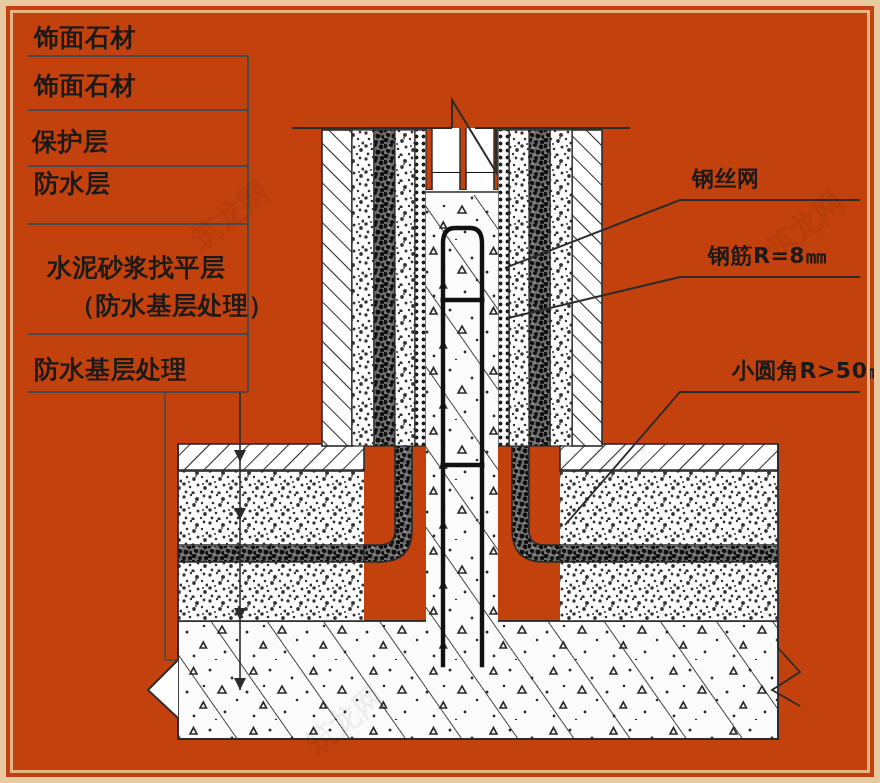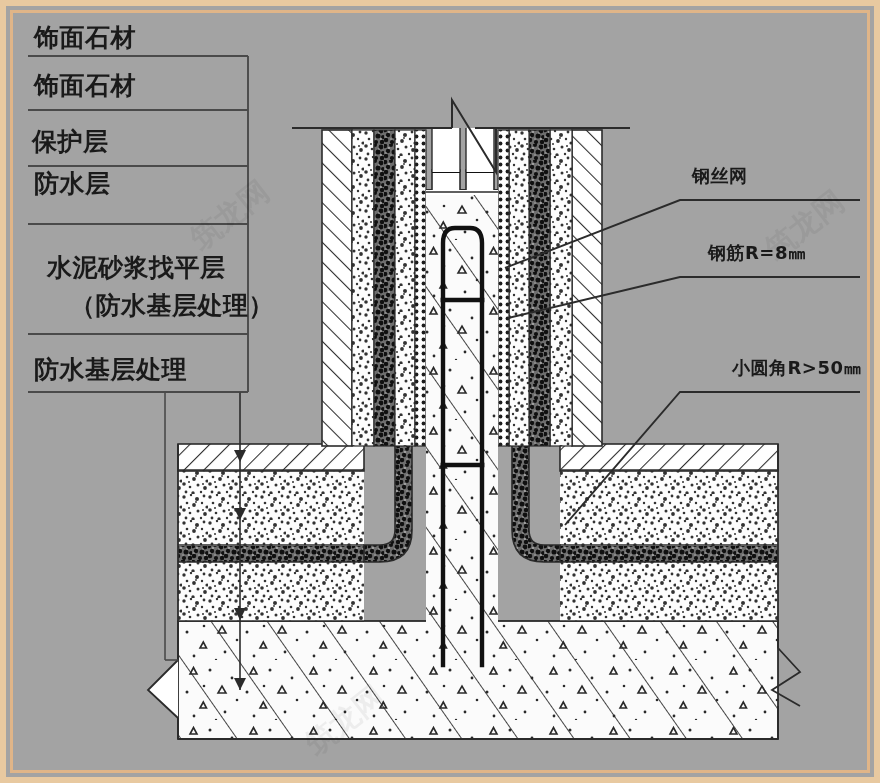--- a/index.html
+++ b/index.html
@@ -8,21 +8,21 @@
     padding: 0;
     background: #ffffff;
   }
   body {
     font-family: "DejaVu Sans", "Liberation Sans", sans-serif;
   }
   #page {
     position: relative;
     width: 880px;
     height: 783px;
-    background: #a3a3a3;
+    background: #c2410c;
     overflow: hidden;
   }
   
   .frame-outer {
     position: absolute;
     left: 0; top: 0;
     width: 880px; height: 783px;
     box-sizing: border-box;
     border: 6px solid #e8c9a0;
     pointer-events: none;
@@ -49,21 +49,21 @@
   .lbl {
     position: absolute;
     font-family: "DejaVu Sans", "Liberation Sans", sans-serif;
     font-weight: bold;
     color: #1a1a1a;
     white-space: nowrap;
     line-height: 1.15;
     letter-spacing: 0.5px;
   }
   .lbl-left { font-size: 25px; }
-  .lbl-right { font-size: 18px; }
+  .lbl-right { font-size: 22px; }
   .wm {
     position: absolute;
     color: rgba(0,0,0,0.055);
     font-size: 30px;
     font-weight: bold;
     transform: rotate(-38deg);
     pointer-events: none;
     white-space: nowrap;
   }
 </style>

